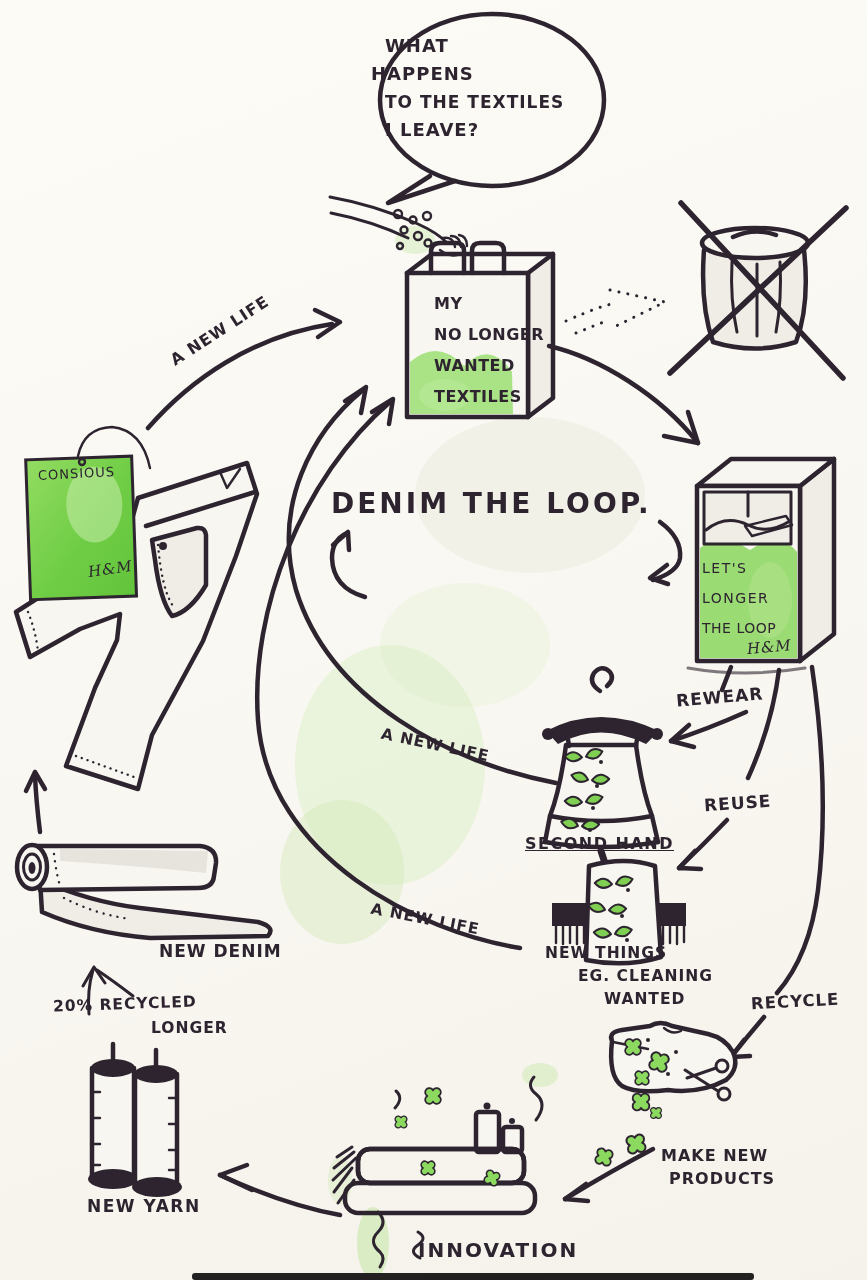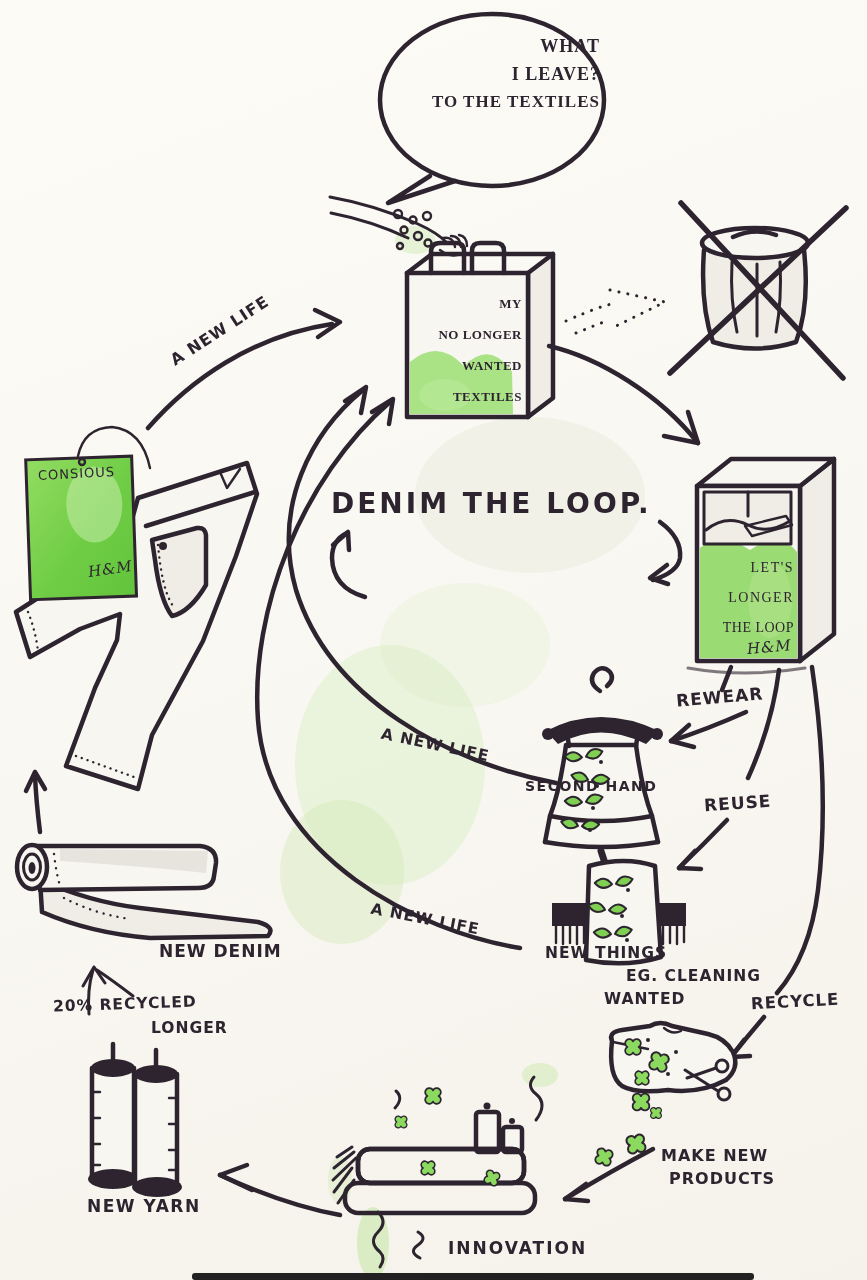--- a/index.html
+++ b/index.html
@@ -23,21 +23,21 @@
   .fp {fill:#f7f6f0;}
   .fg {fill:#efede5;}
   .inkf{fill:var(--ink);stroke:none;}
   .leaf{fill:var(--green);stroke:var(--ink);stroke-width:2;stroke-linejoin:round;}
   .cloverp{fill:#8bd95e;stroke:var(--ink);stroke-width:2.2;stroke-linejoin:round;}
   .wash{stroke:none;}
   .dot{fill:var(--ink);stroke:none;}
   .hand{position:absolute;font-weight:700;color:var(--ink);letter-spacing:1px;white-space:nowrap;}
   .thin{font-weight:400;}
   .script{font-family:"DejaVu Serif",serif;font-style:italic;font-weight:400;}
-  .ctr{text-align:right;font-family:Liberation Serif, serif;}
+  .ctr{text-align:left;}
 </style>
 </head>
 <body>
 
 <div id="canvas">
 
 <svg class="art" viewBox="0 0 867 1280" width="867" height="1280">
   <defs>
     <linearGradient id="tagGrad" x1="0" y1="0" x2="1" y2="1">
       <stop offset="0" stop-color="#93dc62"></stop>
@@ -333,51 +333,52 @@
     <path class="s" d="M348 532 L333 545 M348 532 L349 550"></path>
   </g>
   <g>
     <path class="s" d="M660 522 Q682 538 680 558 Q678 572 653 580"></path>
     <path class="s" d="M650 578 L667 565 M650 578 L668 584"></path>
   </g>
 </svg>
 
 <div class="hand ctr" style="left:385px;top:32px;width:215px;font-size:18px;line-height:28px;">
   <div>WHAT</div>
+  <div style="transform:translateX(-14px);">HAPPENS</div>
+  <div style="font-size:17px;">TO THE TEXTILES</div>
   <div>I LEAVE?</div>
-  <div style="font-size:17px;">TO THE TEXTILES</div>
 </div>
 
-<div class="hand ctr" style="left:410px;top:288px;width:112px;font-size:13px;line-height:31px;letter-spacing:0.5px;">
+<div class="hand ctr" style="left:434px;top:288px;width:112px;font-size:16px;line-height:31px;letter-spacing:0.5px;">
   <div>MY</div>
   <div>NO LONGER</div>
   <div>WANTED</div>
   <div>TEXTILES</div>
 </div>
 
 <div class="hand" style="left:331px;top:487px;font-size:28px;letter-spacing:3px;">DENIM THE LOOP.</div>
 
 <div class="hand" style="left:172px;top:352px;font-size:16px;transform:rotate(-33deg);transform-origin:0 50%;">A NEW LIFE</div>
 <div class="hand" style="left:380px;top:736px;font-size:15.5px;transform:rotate(12deg);">A NEW LIFE</div>
 <div class="hand" style="left:370px;top:910px;font-size:15.5px;transform:rotate(11deg);">A NEW LIFE</div>
 
 <div class="hand" style="left:676px;top:687px;font-size:17px;transform:rotate(-5deg);">REWEAR</div>
 <div class="hand" style="left:704px;top:793px;font-size:17px;transform:rotate(-4deg);">REUSE</div>
 <div class="hand" style="left:751px;top:992px;font-size:16.5px;transform:rotate(-3deg);">RECYCLE</div>
 
-<div class="hand" style="left:525px;top:778px;font-size:14px;letter-spacing:1.5px;">SECOND HAND</div>
+<div class="hand" style="left:525px;top:834px;font-size:16px;letter-spacing:1.5px;text-decoration:underline;">SECOND HAND</div>
 
 <div class="hand" style="left:545px;top:944px;font-size:15.5px;">NEW THINGS</div>
-<div class="hand" style="left:578px;top:967px;font-size:15.5px;margin-left:48px;">EG. CLEANING</div>
+<div class="hand" style="left:578px;top:967px;font-size:15.5px;">EG. CLEANING</div>
 <div class="hand" style="left:604px;top:990px;font-size:15.5px;">WANTED</div>
 
 <div class="hand" style="left:661px;top:1146px;font-size:16px;">MAKE NEW</div>
 <div class="hand" style="left:669px;top:1169px;font-size:16px;">PRODUCTS</div>
 
-<div class="hand" style="left:448px;top:1238px;font-size:17px;letter-spacing:2px;">INNOVATION</div>
+<div class="hand" style="left:418px;top:1238px;font-size:20px;letter-spacing:2px;">INNOVATION</div>
 
 <div class="hand" style="left:87px;top:1196px;font-size:17px;letter-spacing:1.5px;">NEW YARN</div>
 
 <div class="hand" style="left:53px;top:995px;font-size:15.5px;transform:rotate(-2deg);">20% RECYCLED</div>
 <div class="hand" style="left:151px;top:1019px;font-size:15.5px;">LONGER</div>
 
 <div class="hand" style="left:159px;top:941px;font-size:17px;">NEW DENIM</div>
 
 <div class="hand thin ctr" style="left:702px;top:553px;width:92px;font-size:14px;line-height:30px;letter-spacing:1.5px;">
   <div>LET'S</div>

